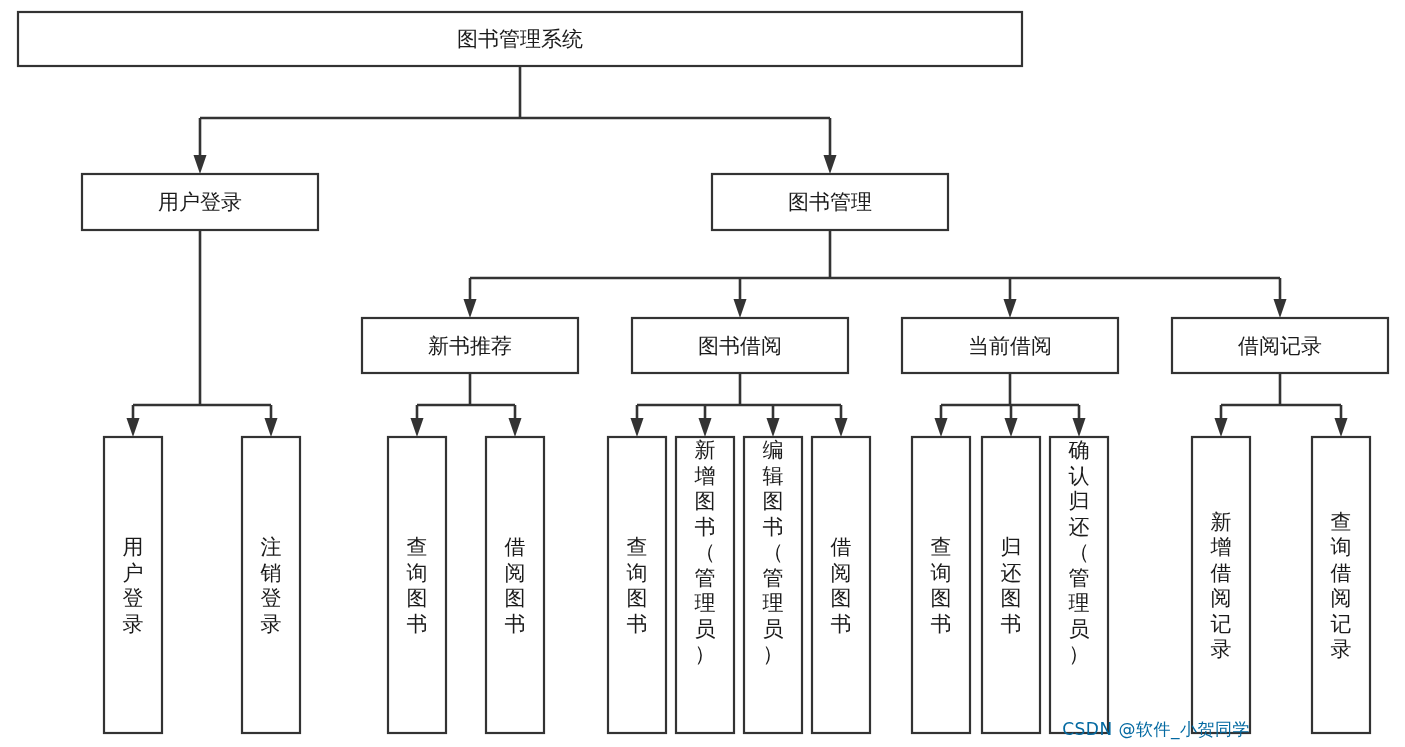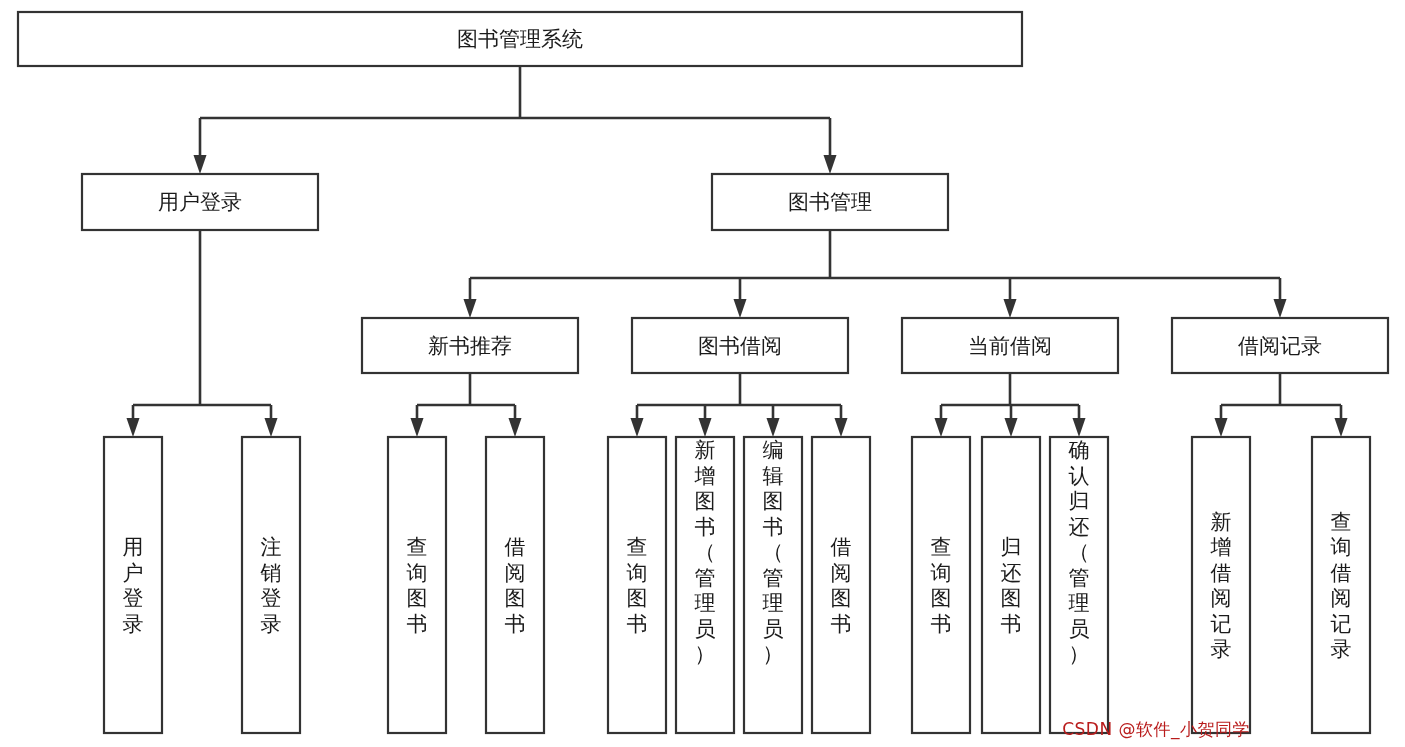--- a/index.html
+++ b/index.html
@@ -55,21 +55,21 @@
     font-size: 21px;
     fill: #1b1b1b;
     text-anchor: middle;
   }
   .watermark {
     position: absolute;
     right: 10px;
     bottom: 6px;
     font-family: "DejaVu Sans", "Liberation Sans", sans-serif;
     font-size: 17px;
-    color: #b91c1c;
+    color: #0369a1;
     letter-spacing: 0.5px;
     user-select: none;
     white-space: nowrap;
   }
 </style>
 </head>
 <body>
 
 <div id="diagram-root">
   <svg id="tree-svg" viewBox="0 0 1405 747" xmlns="http://www.w3.org/2000/svg">

